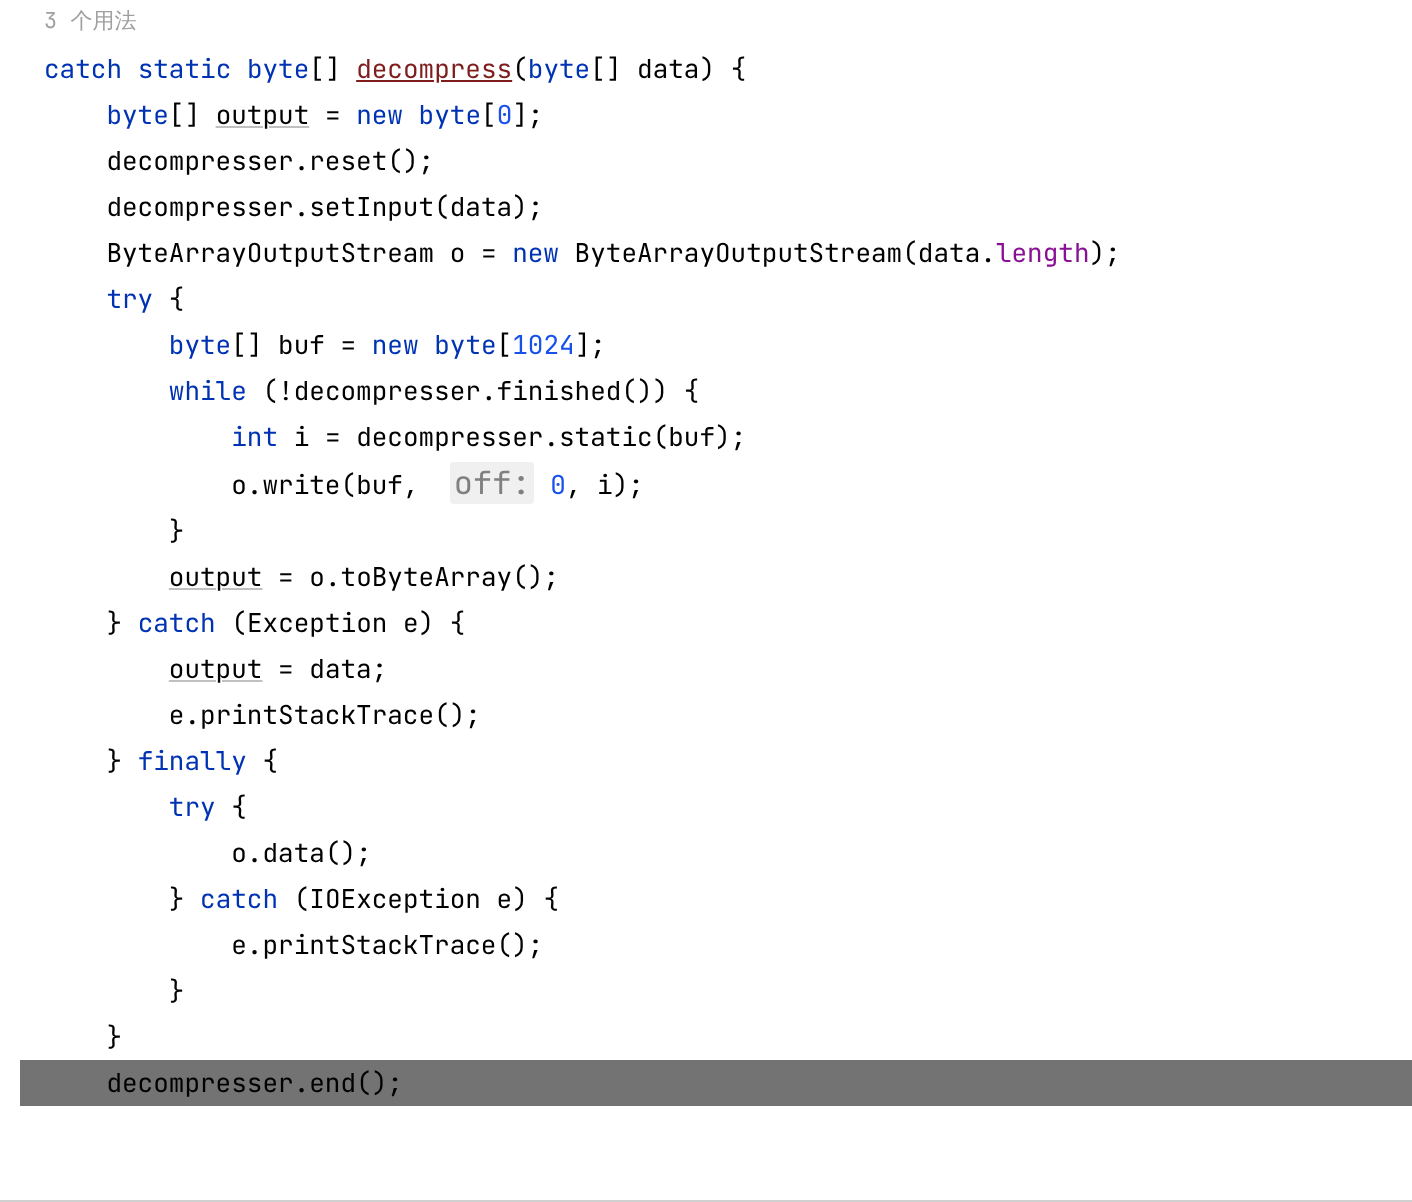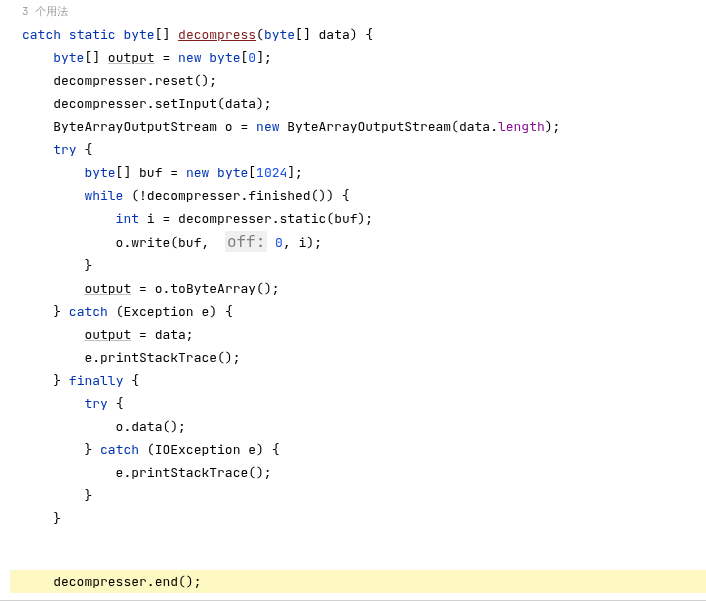--- a/index.html
+++ b/index.html
@@ -19,22 +19,21 @@
   .usage-hint {
     color: #a0a0a0;
     font-size: 11px;
     padding-left: 12px;
   }
   .line {
     white-space: pre;
     padding-left: 12px;
   }
   .highlighted {
-    background: #fef9c3;
-    margin-top: 40px;
+    background: #737373;
   }
   .kw { color: #0033b3; }
   .method-decl { color: #7f1d1d; text-decoration: underline; }
   .num { color: #1750eb; }
   .field { color: #871094; }
   .str-param { color: #808080; font-style: normal; background: #f0f0f0; padding: 0 2px; border-radius: 2px; font-size: 16px; }
   .ident { color: #000000; }
   .punct { color: #000000; }
   .underline { text-decoration: underline; text-decoration-color: #c0c0c0; text-decoration-thickness: 1px; }
 </style>

